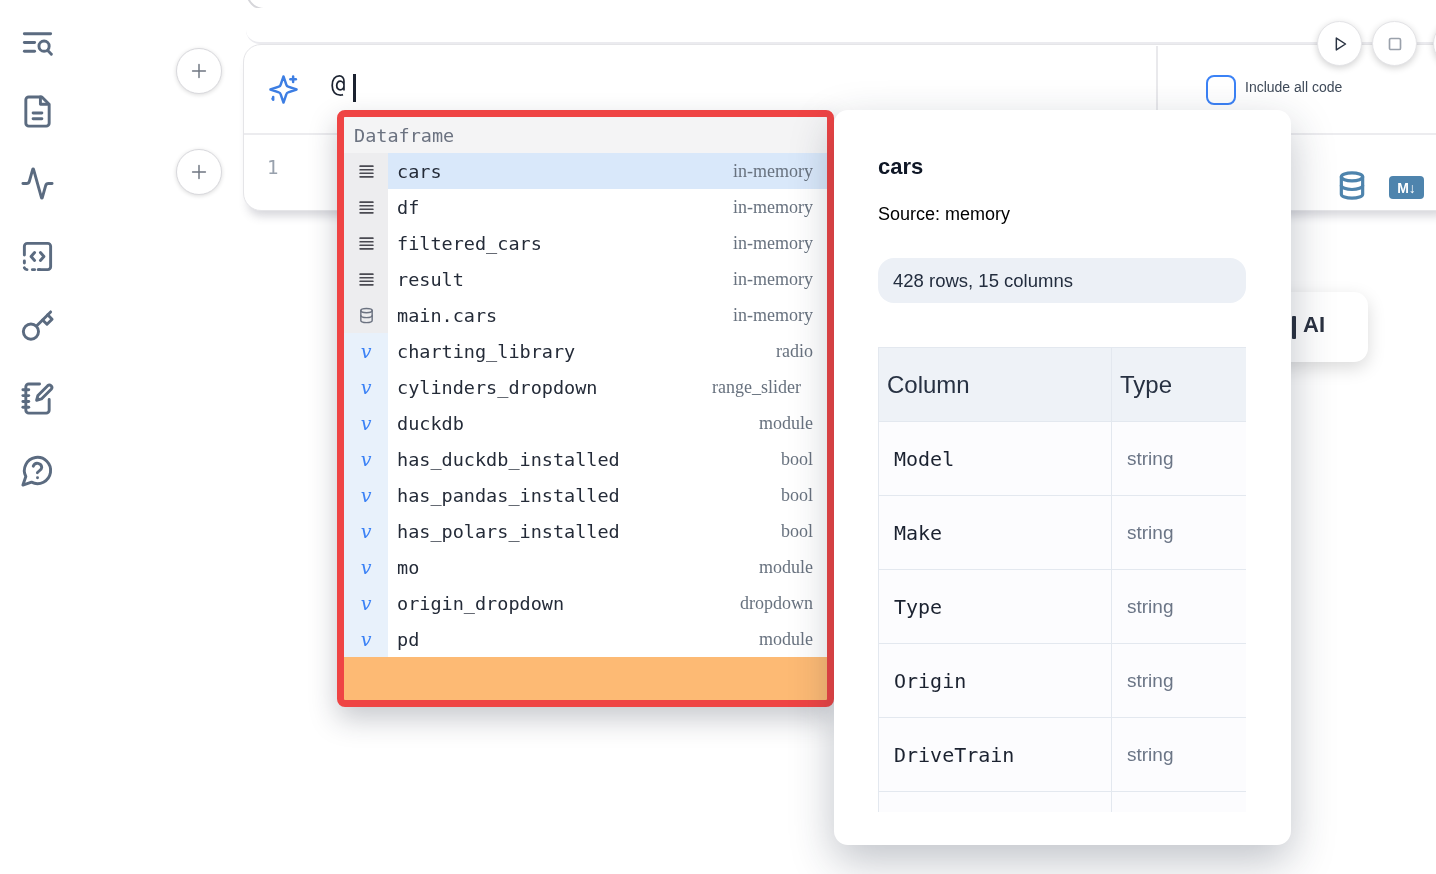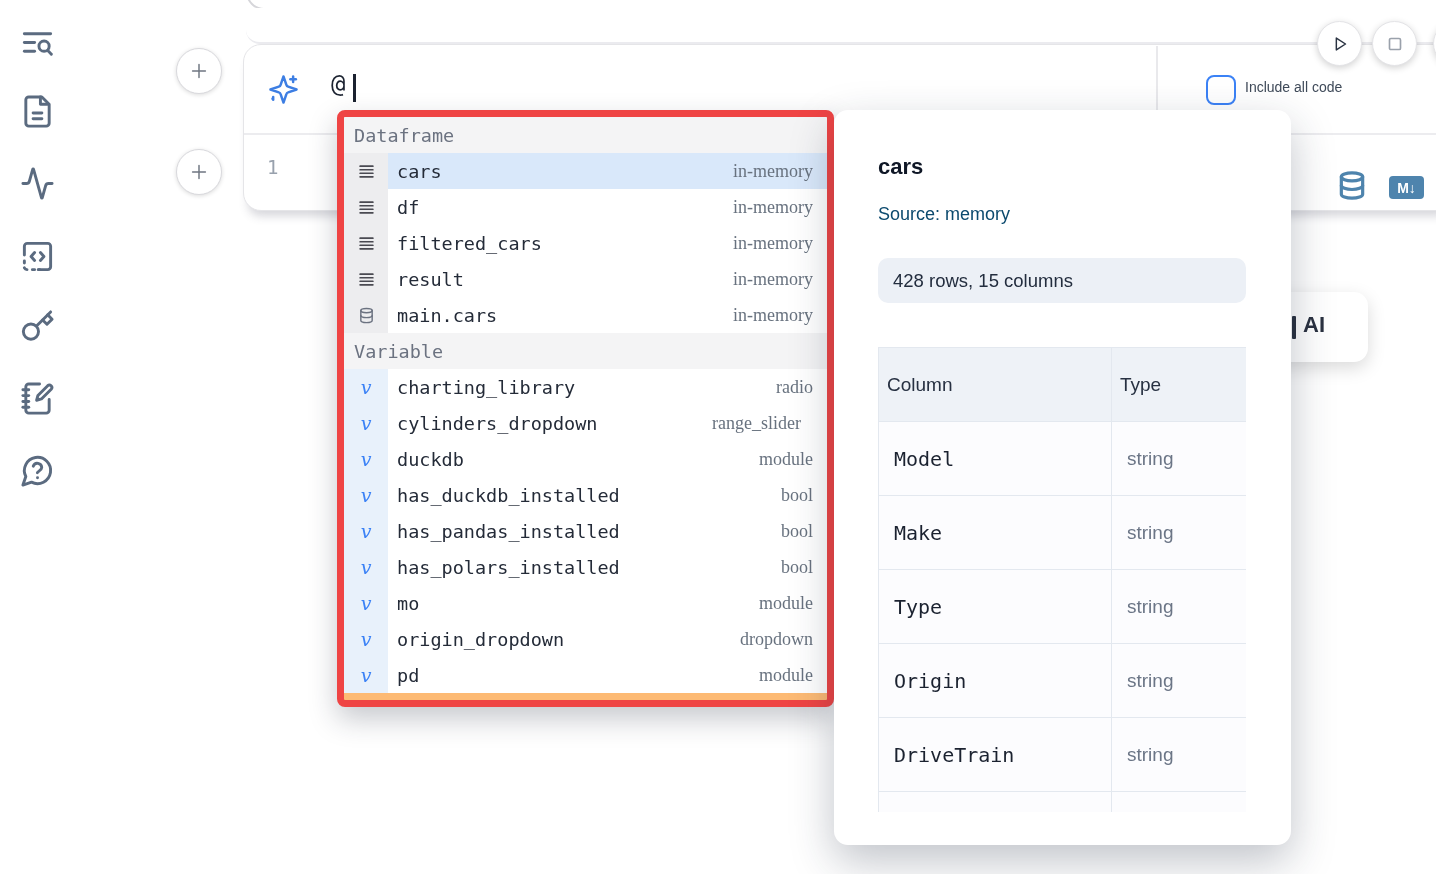--- a/index.html
+++ b/index.html
@@ -67,29 +67,29 @@
   .ac-name{margin-left:9px;font-family:"DejaVu Sans Mono",monospace;font-size:18.5px;
            color:#242b38;white-space:nowrap;flex:none;}
   .ac-type{margin-left:auto;margin-right:14px;font-family:Liberation Serif, serif;
            font-size:18px;color:#68727f;white-space:nowrap;}
   .ac-type.clip{width:115px;overflow:hidden;margin-right:0;flex:none;}
 
   
   .panel{position:absolute;left:834px;top:110px;width:457px;height:735px;background:#fff;
          border-radius:14px;box-shadow:0 16px 44px rgba(30,40,60,.28);z-index:30;}
   .panel-title{position:absolute;left:44px;top:44px;font-size:22px;font-weight:700;color:#0f1726;}
-  .panel-source{position:absolute;left:44px;top:94px;font-size:18px;color:#0c4a6e;}
+  .panel-source{position:absolute;left:44px;top:94px;font-size:18px;color:#000000;}
   .shape-badge{position:absolute;left:44px;top:148px;width:368px;height:45px;background:#ecf0f6;
-               border-radius:10px;display:flex;align-items:center;box-sizing:border-box;
+               border-radius:16px;display:flex;align-items:center;box-sizing:border-box;
                padding-left:15px;font-size:18.5px;color:#232d3e;}
   .tbl-wrap{position:absolute;left:44px;top:237px;width:368px;height:465px;overflow:hidden;}
   table.schema{border-collapse:collapse;width:368px;table-layout:fixed;}
   table.schema th,table.schema td{border:1px solid #e3e8ef;padding:0 0 0 15px;height:73px;
                                    text-align:left;vertical-align:middle;}
-  table.schema th{background:#eef2f7;font-weight:400;font-size:19px;color:#273142;padding-left:8px;}
+  table.schema th{background:#eef2f7;font-weight:400;font-size:24px;color:#273142;padding-left:8px;}
   table.schema td{background:#fcfcfe;}
   td.col-name{font-family:"DejaVu Sans Mono",monospace;font-size:20px;color:#1b2230;}
   td.col-type{font-size:19px;color:#6b7586;}
 
   
   .ai-fragment{position:absolute;left:1240px;top:292px;width:128px;height:70px;background:#fff;
                border-radius:14px;box-shadow:0 6px 18px rgba(0,0,0,.15);z-index:10;cursor:pointer;}
   .ai-frag-bar{position:absolute;left:52px;top:24px;width:4px;height:23px;background:#2a3140;border-radius:1px;}
   .ai-frag-label{position:absolute;left:63px;top:20px;font-size:22px;font-weight:700;color:#2a3140;}
 </style>
@@ -287,21 +287,20 @@
         <svg width="17" height="17" viewBox="0 0 24 24" fill="none" stroke="#6b7280" stroke-width="2" stroke-linecap="round" stroke-linejoin="round">
           <ellipse cx="12" cy="5" rx="8" ry="3"></ellipse>
             <path d="M4 5v14c0 1.7 3.6 3 8 3s8-1.3 8-3V5"></path>
             <path d="M4 12c0 1.7 3.6 3 8 3s8-1.3 8-3"></path>
         </svg>
       </span>
       <span class="ac-name">main.cars</span>
       <span class="ac-type">in-memory</span>
     </div>
 
-    <div class="ac-header">Variable</div>
 
     <div class="ac-row">
       <span class="gutter g-blue">
           <span class="v-glyph">v</span>
         </span>
       <span class="ac-name">charting_library</span>
       <span class="ac-type">radio</span>
     </div>
     <div class="ac-row">
       <span class="gutter g-blue">

